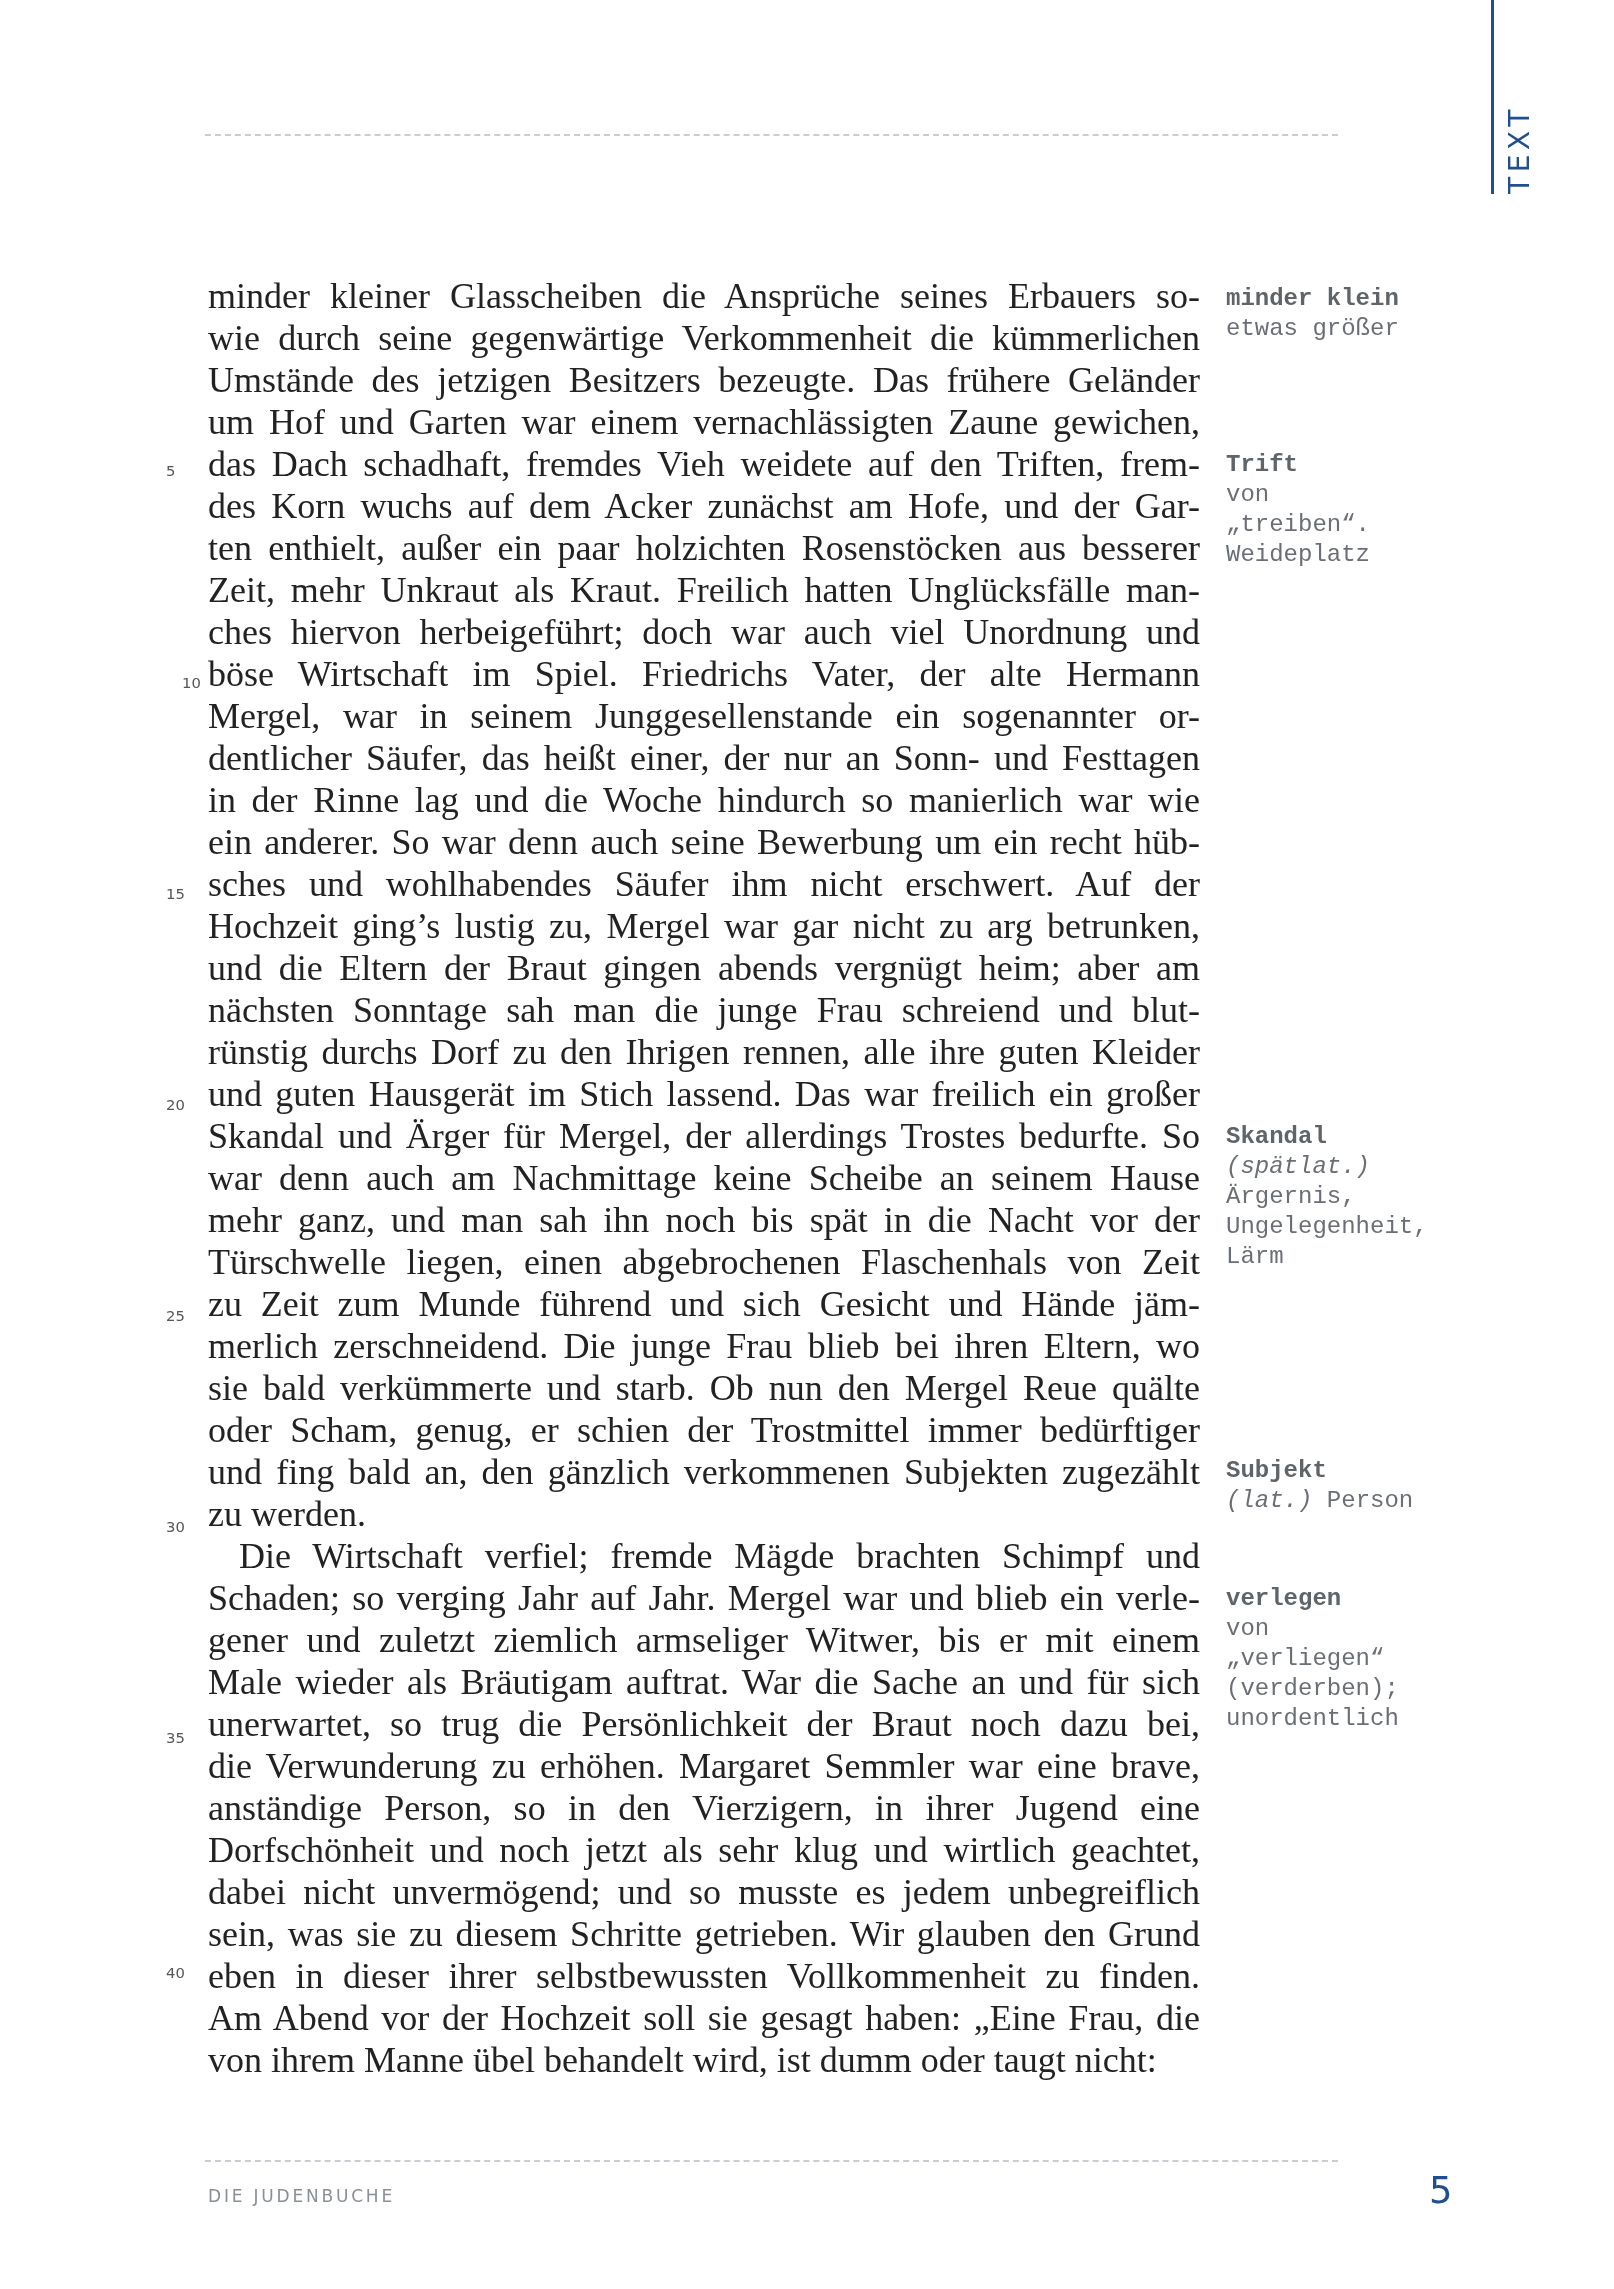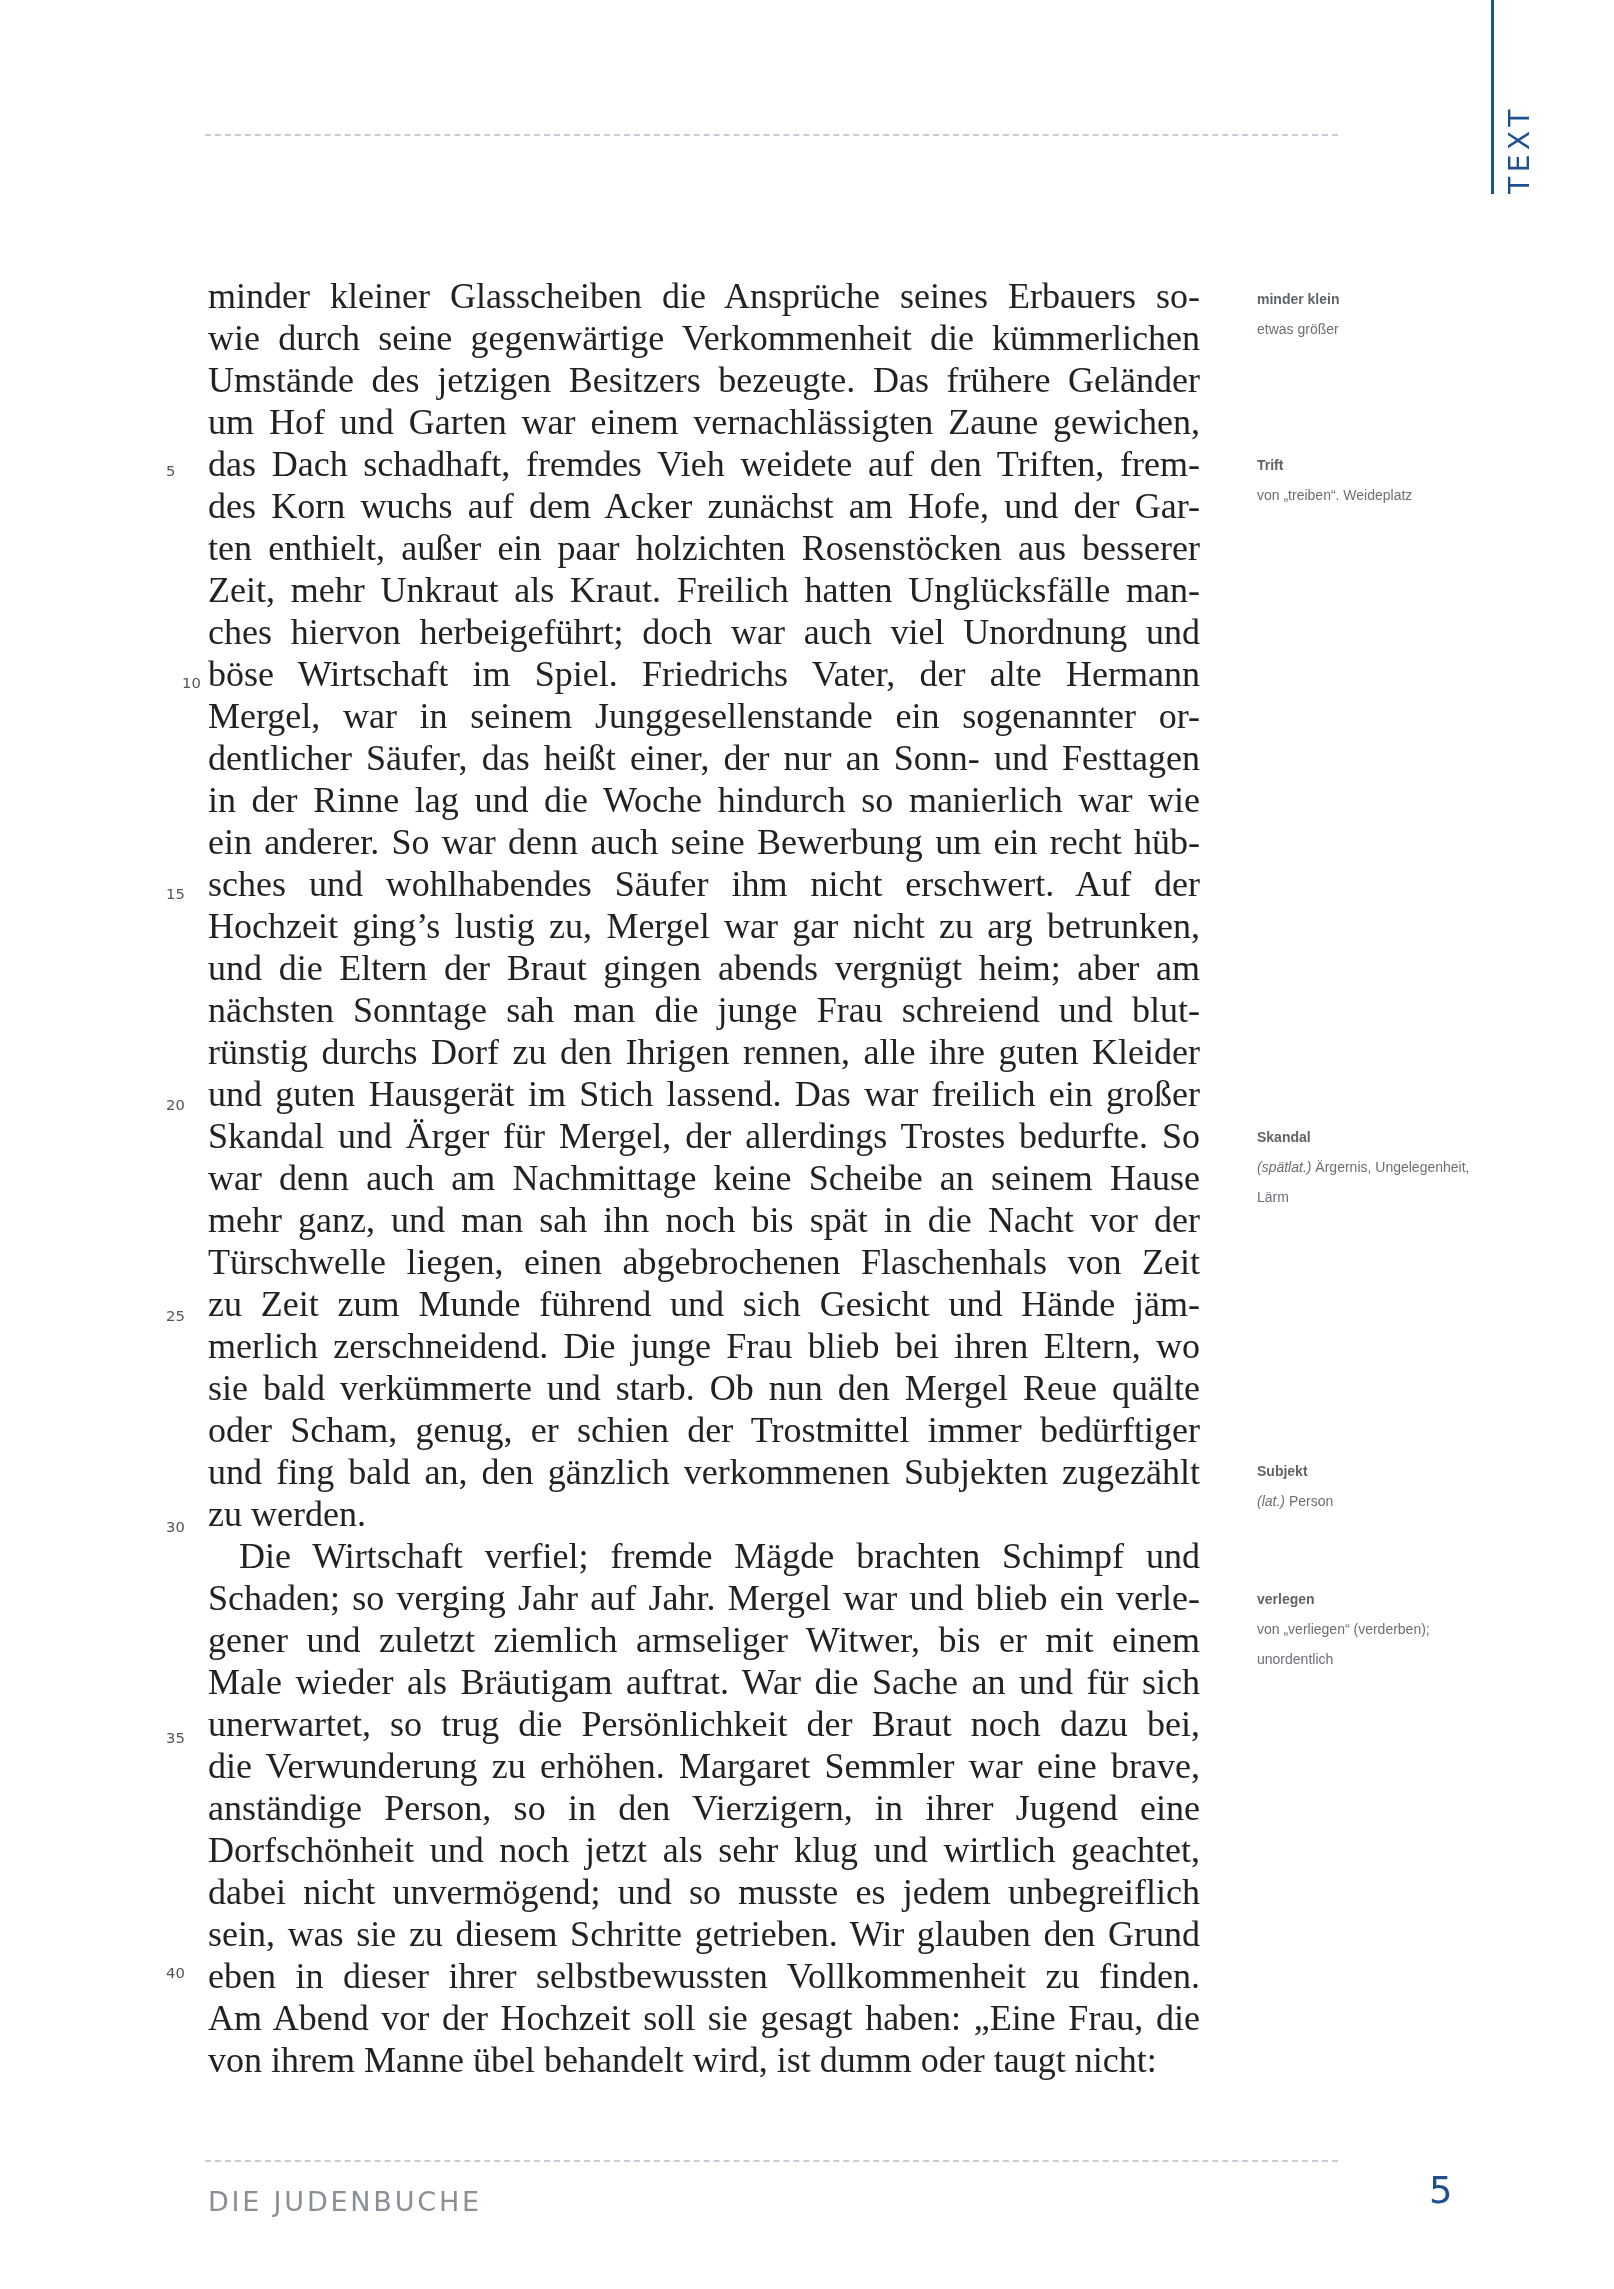--- a/index.html
+++ b/index.html
@@ -31,31 +31,31 @@
   .text-line { display: block; white-space: nowrap; text-align: justify; text-align-last: justify; height: 42px; }
   .text-line.last { text-align-last: left; }
   .text-line.indent { padding-left: 31px; }
 
   .line-num {
     position: absolute; left: 166px; width: 28px;
     font-family: "DejaVu Sans", sans-serif; font-size: 14.8px; color: #555;
   }
 
   .gloss {
-    position: absolute; left: 1257px; width: 277px;
-    font-family: Liberation Sans, sans-serif; font-size: 14px; line-height: 30px;
+    position: absolute; left: 1226px; width: 277px;
+    font-family: Liberation Mono, monospace; font-size: 24px; line-height: 30px;
     color: #6a6f75;
   }
   .gloss-term { display: block; font-weight: bold; color: #5f6468; }
   .gloss-def { display: block; }
   .gloss-def i { font-style: italic; }
 
   .footer-title {
     position: absolute; left: 208px; top: 2186px;
-    font-family: "DejaVu Sans", sans-serif; font-size: 27px; letter-spacing: 2.8px;
+    font-family: "DejaVu Sans", sans-serif; font-size: 17px; letter-spacing: 2.8px;
     color: #8a8f96;
   }
   .page-number {
     position: absolute; left: 1429px; top: 2169px;
     font-family: "DejaVu Sans", sans-serif; font-size: 37px; color: #1f4f8f;
   }
 </style>
 </head>
 <body>
 

